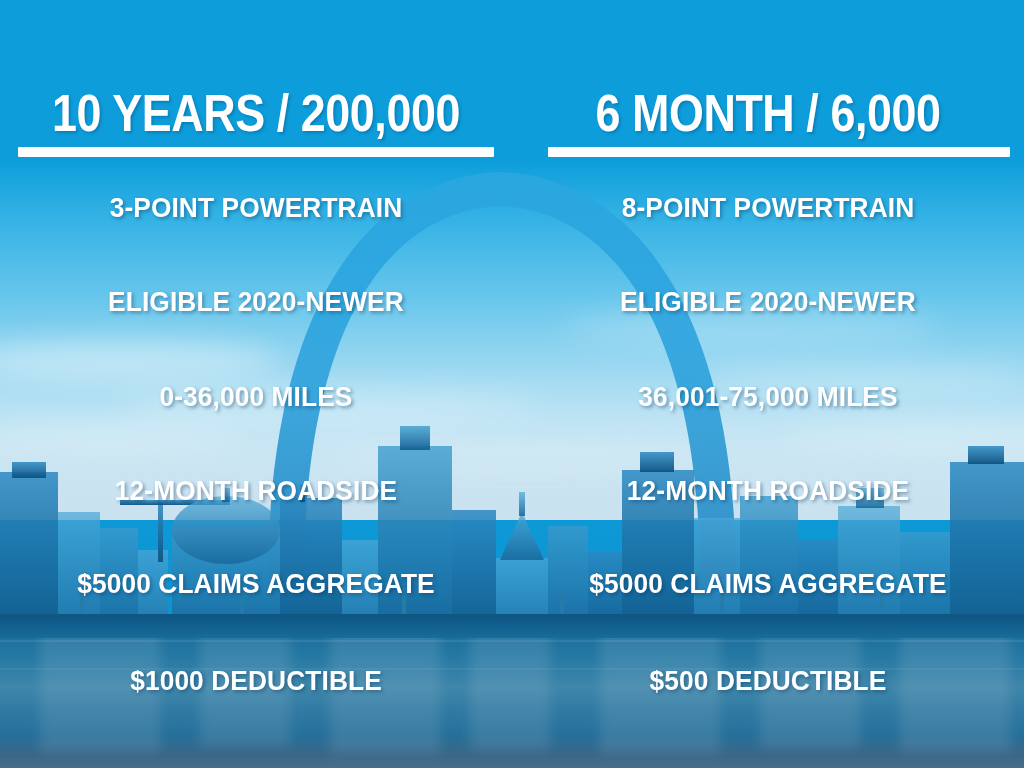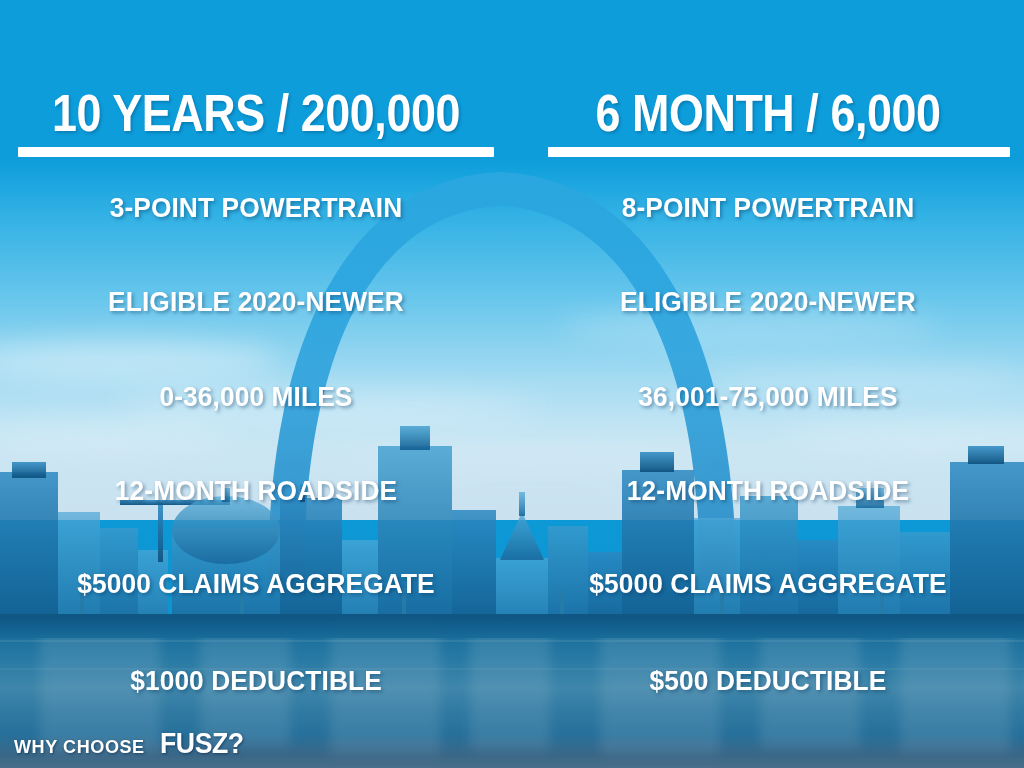--- a/index.html
+++ b/index.html
@@ -301,19 +301,15 @@
       <div class="rule"></div>
 
       <div class="feature f0">8-POINT POWERTRAIN</div>
       <div class="feature f1">ELIGIBLE 2020-NEWER</div>
       <div class="feature f2">36,001-75,000 MILES</div>
       <div class="feature f3">12-MONTH ROADSIDE</div>
       <div class="feature f4">$5000 CLAIMS AGGREGATE</div>
       <div class="feature f5">$500 DEDUCTIBLE</div>
     </div>
 
-    <div class="brand">
-      <span class="brand-why">WHY CHOOSE</span>
-      <span class="brand-name">FUSZ?</span>
-    </div>
 
   </div>
 </div>
 
 </body></html>

